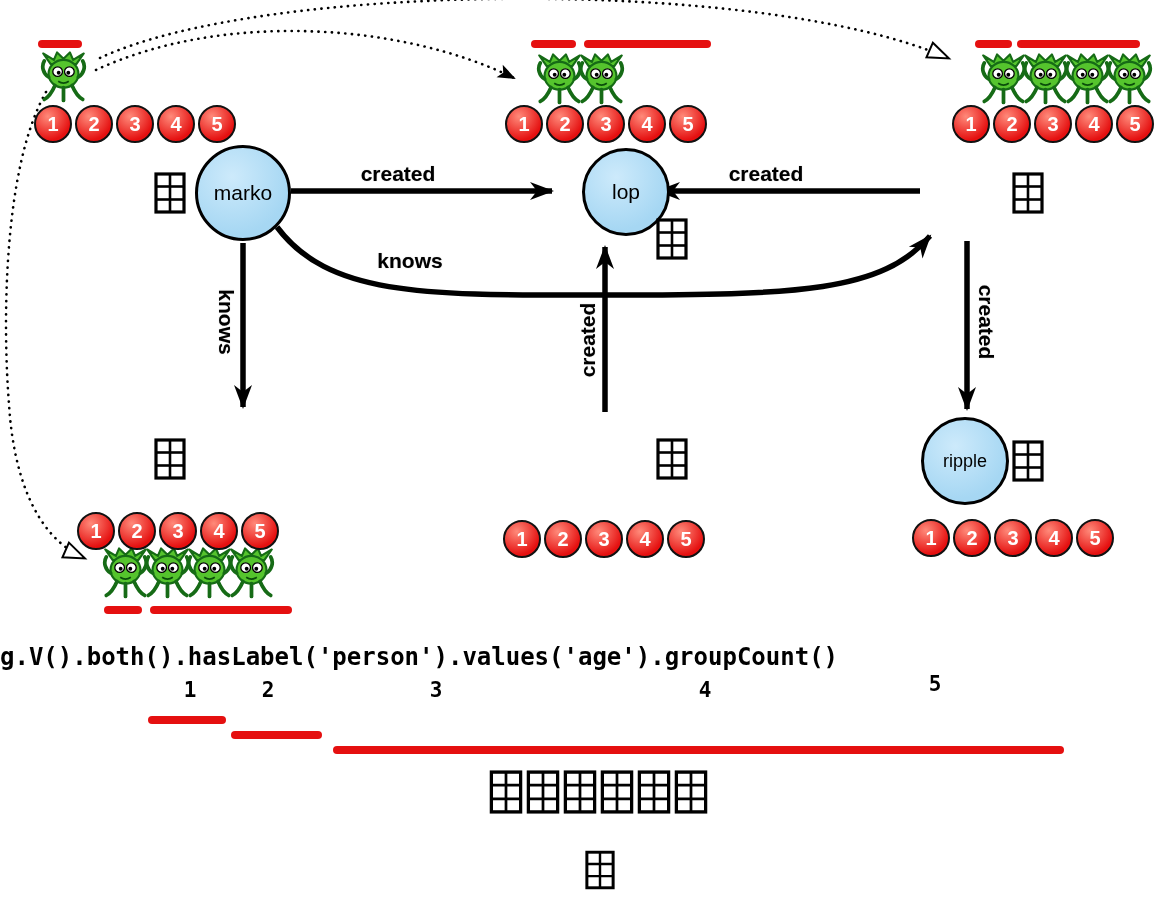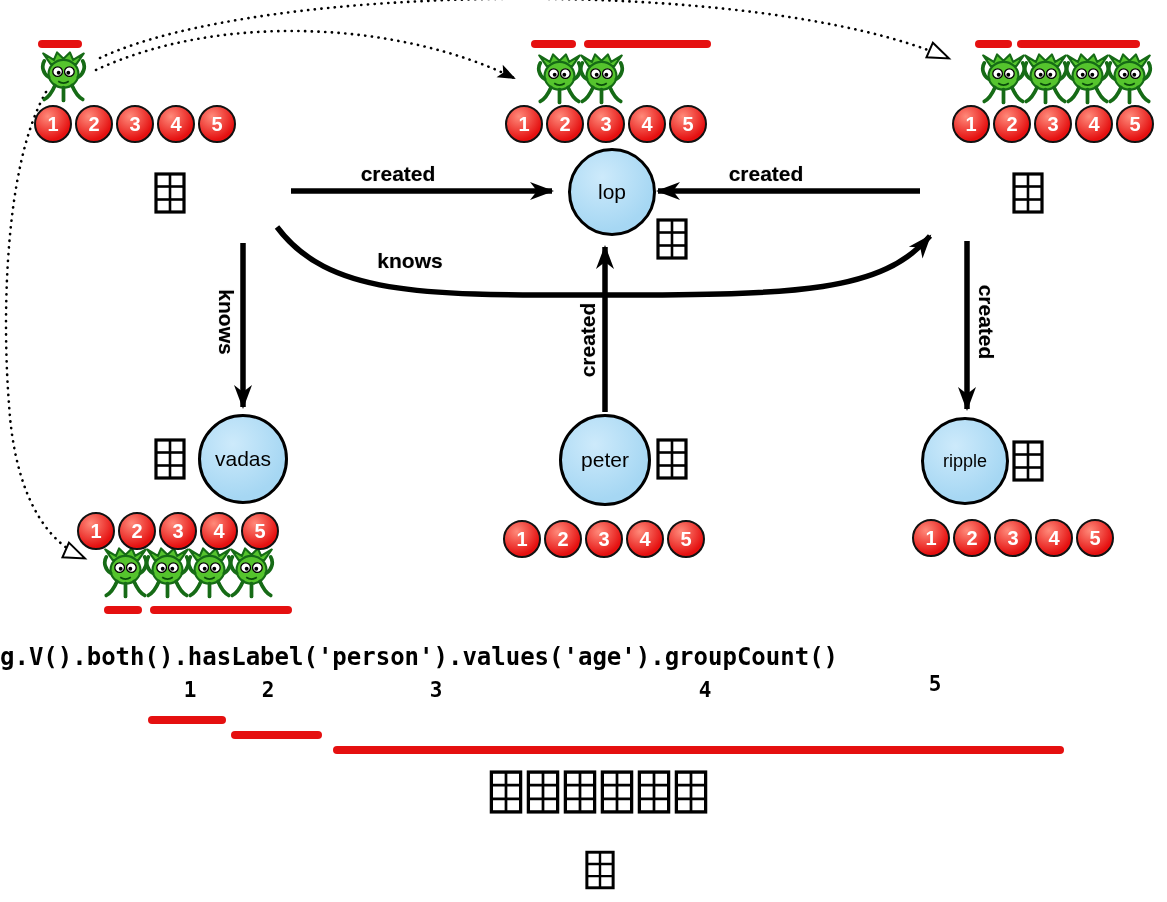--- a/index.html
+++ b/index.html
@@ -108,23 +108,22 @@
     <path d="M 243 243 L 243 407" stroke="#000" stroke-width="5.5" fill="none" marker-end="url(#arrowSolid)"></path>
     <path d="M 605 412 L 605 247" stroke="#000" stroke-width="5.5" fill="none" marker-end="url(#arrowSolid)"></path>
     <path d="M 967 241 L 967 409" stroke="#000" stroke-width="5.5" fill="none" marker-end="url(#arrowSolid)"></path>
     <path d="M 277 227 C 330 298 430 295 605 295 C 800 295 882 292 930 236" stroke="#000" stroke-width="5.5" fill="none" marker-end="url(#arrowSolid)"></path>
 
     <path d="M 96 70 C 220 12 400 22 514 78" stroke="#000" stroke-width="2.6" fill="none" stroke-dasharray="0.2 6.5" stroke-linecap="round" marker-end="url(#arrowSolidSm)"></path>
     <path d="M 100 58 C 260 -18 760 -24 948 58" stroke="#000" stroke-width="2.6" fill="none" stroke-dasharray="0.2 6.5" stroke-linecap="round" marker-end="url(#arrowOpen)"></path>
     <path d="M 46 92 C 2 170 3 330 9 404 C 13 472 34 536 84 558" stroke="#000" stroke-width="2.6" fill="none" stroke-dasharray="0.2 6.5" stroke-linecap="round" marker-end="url(#arrowOpen)"></path>
   </svg>
 
-  <div class="node" style="left:568px;top:148px;width:88px;height:88px">lop</div>
-  <div class="node" style="left:198px;top:414px;width:90px;height:90px">vadas</div>
-  <div class="node" style="left:559px;top:414px;width:92px;height:92px">peter</div>
+  <div class="node" style="left:195px;top:145px;width:96px;height:96px">marko</div>
+  <div class="node" style="left:582px;top:148px;width:88px;height:88px">lop</div>
   <div class="node" style="left:921px;top:417px;width:88px;height:88px;font-size:18px">ripple</div>
 
   <div class="edge-label" style="left:398px;top:174px">created</div>
   <div class="edge-label" style="left:766px;top:174px">created</div>
   <div class="edge-label" style="left:410px;top:261px">knows</div>
   <div class="edge-label rot-down" style="left:226px;top:322px">knows</div>
   <div class="edge-label rot-up" style="left:588px;top:340px">created</div>
   <div class="edge-label rot-down" style="left:986px;top:322px">created</div>
 
   <svg class="grid-icon node-grid" style="left:154px;top:172px" viewBox="0 0 32 42">

